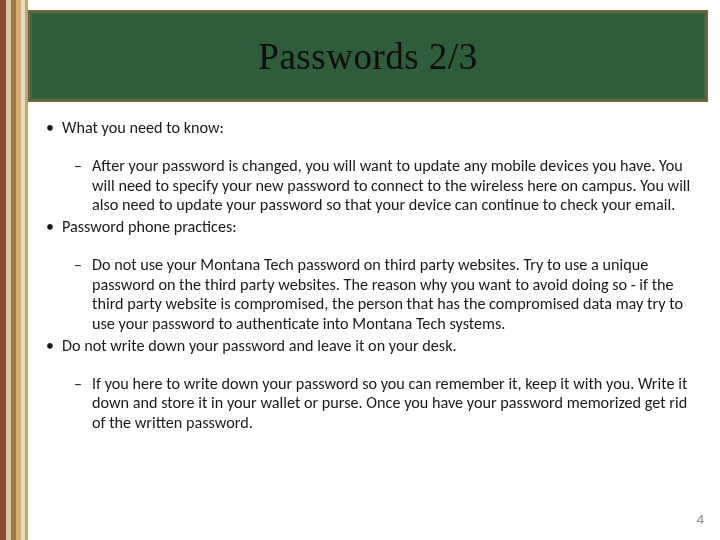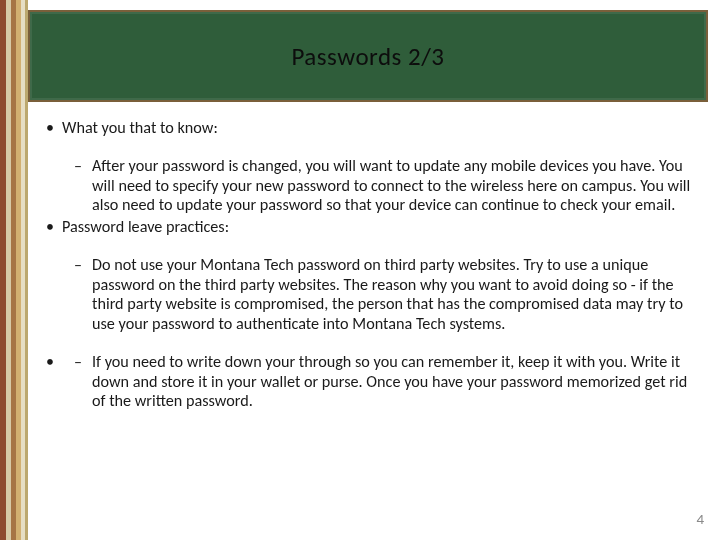--- a/index.html
+++ b/index.html
@@ -30,23 +30,24 @@
     height: 92px;
     background: #2f5d3a;
     border: 2px solid #7a5f3a;
     box-shadow: inset 0 0 0 2px rgba(255,255,255,0.08);
     display: flex;
     align-items: center;
     justify-content: center;
   }
   .title-banner h1 {
     color: #0d0d0d;
-    font-size: 25px;
+    font-size: 37px;
     font-weight: 400;
     letter-spacing: 0.5px;
+    font-family: Liberation Serif, serif;
   }
 
   .content {
     position: absolute;
     left: 40px; right: 22px; top: 118px; bottom: 14px;
     color: #1a1a1a;
     font-size: 16.2px;
     line-height: 1.22;
   }
   ul.top { list-style: none; }
@@ -86,38 +87,39 @@
   <div class="stripe s6"></div>
 </div>
 
 <div class="title-banner">
   <h1>Passwords 2/3</h1>
 </div>
 
 <div class="content">
   <ul class="top">
     <li>
-      <span>What you that to know:</span>
+      <span>What you need to know:</span>
       <ul class="sub">
         <li>
           <span>After your password is changed, you will want to update any mobile devices you have.  You will need to specify your new password to connect to the wireless here on campus.  You will also need to update your password so that your device can continue to check your email.</span>
         </li>
       </ul>
     </li>
     <li>
-      <span>Password leave practices:</span>
+      <span>Password phone practices:</span>
       <ul class="sub">
         <li>
           <span>Do not use your Montana Tech password on third party websites.  Try to use a unique password on the third party websites.  The reason why you want to avoid doing so - if the third party website is compromised, the person that has the compromised data may try to use your password to authenticate into Montana Tech systems.</span>
         </li>
       </ul>
     </li>
     <li>
+      <span>Do not write down your password and leave it on your desk.</span>
       <ul class="sub">
         <li>
-          <span>If you need to write down your through so you can remember it, keep it with you.  Write it down and store it in your wallet or purse.  Once you have your password memorized get rid of the written password.</span>
+          <span>If you here to write down your password so you can remember it, keep it with you.  Write it down and store it in your wallet or purse.  Once you have your password memorized get rid of the written password.</span>
         </li>
       </ul>
     </li>
   </ul>
 </div>
 
 <div class="page-num">4</div>
 
 </body></html>

